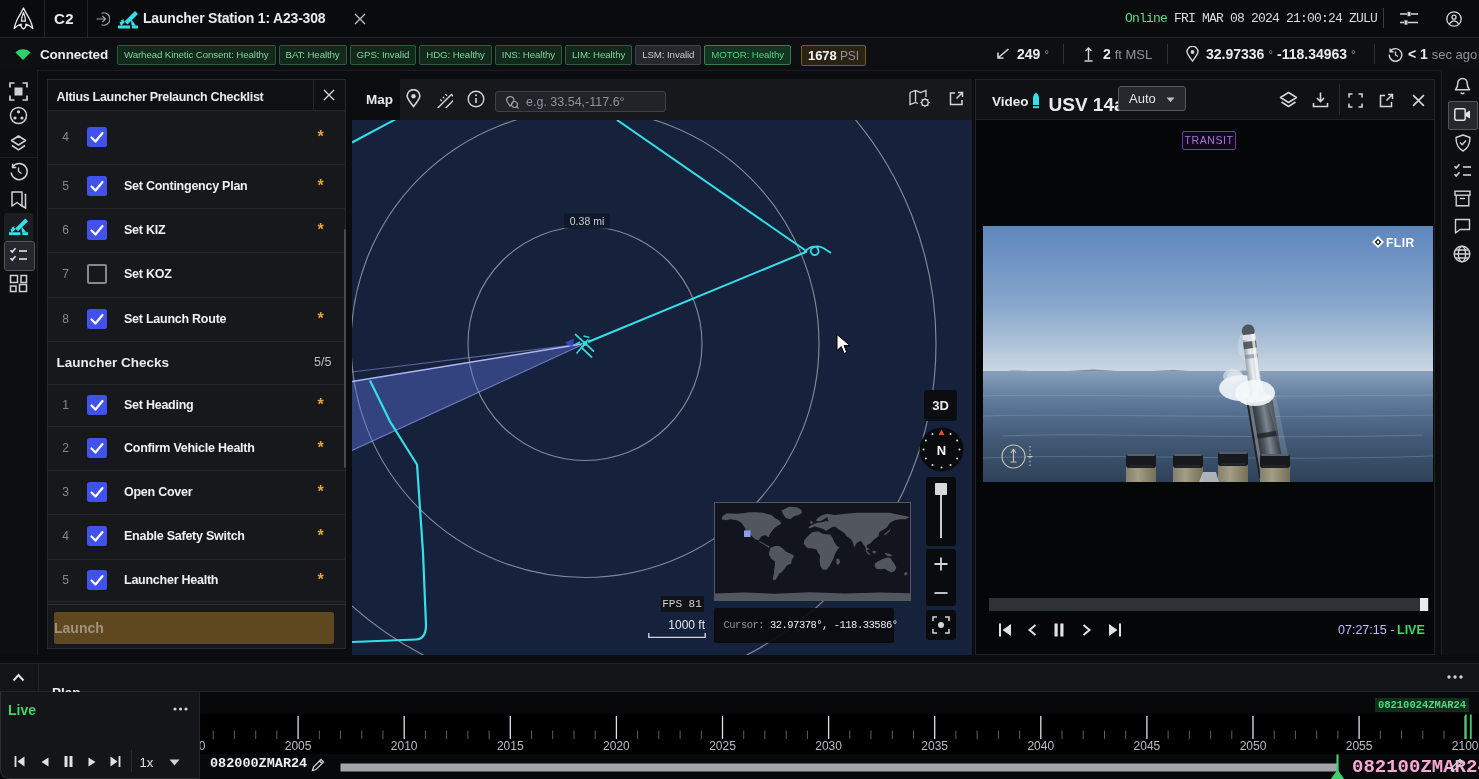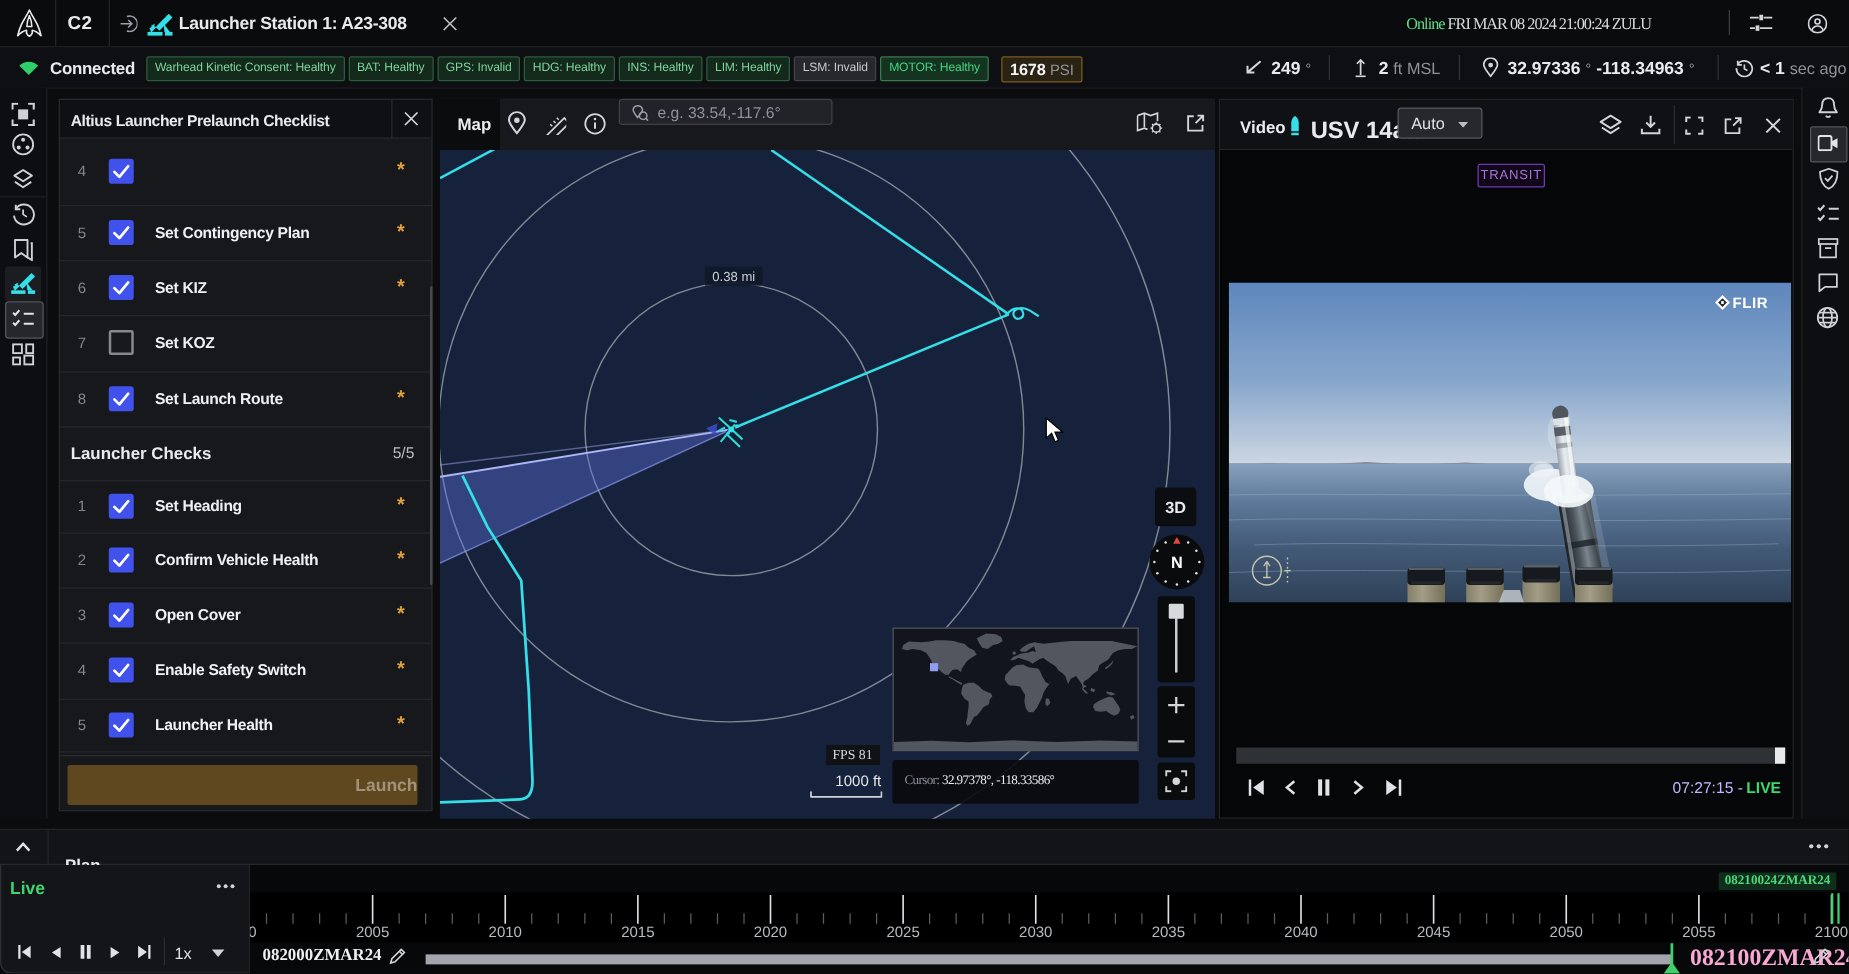--- a/index.html
+++ b/index.html
@@ -1,17 +1,17 @@
 <!DOCTYPE html>
 <html><head><meta charset="utf-8">
 <style>
 html,body{margin:0;padding:0}
 body{width:1479px;height:779px;background:#0b0c0e;font-family:"Liberation Sans",sans-serif;overflow:hidden;position:relative;color:#e8eaed;-webkit-font-smoothing:antialiased}
 .abs{position:absolute}
-.mono{font-family:Liberation Serif, serif}
+.mono{font-family:Liberation Mono, monospace}
 .b{font-weight:bold}
 .dim{color:#8d929a}
 svg{display:block}
 .pill{height:16px;line-height:16px;padding:1px 6px;border:1px solid #2d5c3c;background:#13291c;color:#7fd49a;font-size:9.7px;letter-spacing:-0.1px;border-radius:2px;margin-right:3px;white-space:nowrap}
 .sep-v{width:1px;background:#303237}
 .row-line{position:absolute;left:0;right:0;height:1px;background:#242629}
 .ck{position:absolute;width:20px;height:20px;border-radius:2.5px;background:#4152ec}
 .ckno{position:absolute;width:16px;height:16px;border-radius:2px;background:transparent;border:2.5px solid #85888f}
 .num{position:absolute;left:12px;width:14px;text-align:center;color:#83878e;font-size:12px}
 .lbl{position:absolute;left:77.5px;font-weight:bold;font-size:12.5px;color:#eef0f2;letter-spacing:-0.25px;white-space:nowrap}
@@ -287,42 +287,42 @@
 <div class="num" style="top:493.7px">5</div>
 <div class="ck" style="left:40px;top:490.7px">
       <svg width="20" height="20" viewBox="0 0 20 20">
         <path d="M4.5 10.5 L8.5 14.5 L15.5 6" stroke="#fff" stroke-width="2.2" fill="none" stroke-linecap="round" stroke-linejoin="round"></path>
       </svg>
     </div>
 <div class="lbl" style="top:493.7px">Launcher Health</div>
 <div class="ast" style="top:491.7px">*</div>
 <div class="row-line" style="top:521.9px"></div>
 <div class="row-line" style="top:525.2px;background:#2a2c31"></div>
-<div class="abs b" style="left:7.5px;top:532.5px;width:280px;height:32px;background:#5f471f;color:#a1937a;font-size:14px;text-align:right;line-height:32px;border-radius:2px">Launch</div>
+<div class="abs b" style="left:7.5px;top:532.5px;width:280px;height:32px;background:#5f471f;color:#a1937a;font-size:14px;text-align:left;line-height:32px;border-radius:2px">Launch</div>
 <div class="abs" style="left:297px;top:150px;width:2.5px;height:239px;background:#47494e;border-radius:2px"></div>
 </div>
 <div class="abs" style="left:352px;top:79px;width:620px;height:576px;background:#16223c">
 
   <div class="abs" style="left:0;top:0;width:620px;height:40.5px;background:#17181c">
     <div class="abs" style="left:0;top:0;width:47.5px;height:40.5px;background:#0b0c0e"></div>
     <div class="abs b" style="left:14px;top:13px;font-size:13.5px">Map</div>
     <svg class="abs" style="left:405px;top:10px;left:54px" width="15" height="19" viewBox="0 0 13 16">
         <path d="M6.5 15 C3 10.5 1 8 1 5.8 A5.5 5.5 0 0 1 12 5.8 C12 8 10 10.5 6.5 15 Z" fill="none" stroke="#d2d5d9" stroke-width="1.4"></path>
         <circle cx="6.5" cy="6" r="1.9" fill="#d2d5d9"></circle>
       </svg>
     <svg class="abs" style="left:83px;top:11px" width="18" height="18" viewBox="0 0 18 18">
       <rect x="-1.5" y="11" width="19" height="5.6" transform="rotate(-45 9 9)" fill="none" stroke="#d2d5d9" stroke-width="1.4"></rect>
       <path d="M5.2 9.4 L6.8 11 M7.8 6.8 L9.4 8.4 M10.4 4.2 L12 5.8" stroke="#d2d5d9" stroke-width="1.2" transform="rotate(0)"></path>
     </svg>
     <svg class="abs" style="left:115px;top:11px" width="18" height="18" viewBox="0 0 18 18">
       <circle cx="9" cy="9" r="7.8" fill="none" stroke="#d2d5d9" stroke-width="1.4"></circle>
       <path d="M9 8 L9 13" stroke="#d2d5d9" stroke-width="1.6"></path>
         <circle cx="9" cy="5.2" r="1" fill="#d2d5d9"></circle>
     </svg>
-    <div class="abs" style="left:143px;top:0;width:169px;height:19px;background:#212328;border:1px solid #3e4045;border-radius:3px">
+    <div class="abs" style="left:143px;top:12px;width:169px;height:19px;background:#212328;border:1px solid #3e4045;border-radius:3px">
       <svg class="abs" style="left:8px;top:3px" width="15" height="14" viewBox="0 0 15 14">
         <path d="M6 11 C3.8 8 2.5 6.3 2.5 4.8 A3.8 3.8 0 0 1 10 4.8 C10 6.3 8.6 8 6 11 Z" fill="none" stroke="#9aa0a6" stroke-width="1.2"></path>
         <circle cx="10.5" cy="9.5" r="3" fill="none" stroke="#9aa0a6" stroke-width="1.2"></circle>
           <path d="M12.6 11.6 L14.5 13.5" stroke="#9aa0a6" stroke-width="1.2"></path>
       </svg>
       <div class="abs" style="left:30px;top:3px;font-size:12.5px;color:#8d929a">e.g. 33.54,-117.6°</div>
     </div>
     <svg class="abs" style="left:557px;top:10px" width="23" height="20" viewBox="0 0 23 20">
       <path d="M1 3.5 L6.5 1.5 L11.5 3.5 L17 1.5 L17 8 M6.5 1.5 L6.5 12.5 M1 3.5 L1 15.5 L6.5 13.5 L9 14.5" fill="none" stroke="#d2d5d9" stroke-width="1.3"></path>
       <circle cx="16" cy="13.5" r="3.2" fill="none" stroke="#d2d5d9" stroke-width="1.3"></circle>
@@ -375,21 +375,21 @@
     <rect x="212" y="93.5" width="46" height="15" fill="#0e1827" fill-opacity="0.9"></rect>
     <text x="235" y="104.5" text-anchor="middle" font-size="10.5" fill="#c9cdd3" font-family="Liberation Sans,sans-serif">0.38 mi</text>
   </svg>
 
   <div class="abs mono" style="left:308.5px;top:517px;width:43px;height:16px;background:#101216;color:#d2d5d9;font-size:11px;line-height:16px;text-align:center">FPS 81</div>
   <div class="abs" style="left:313px;top:539px;width:40px;font-size:12px;color:#e4e6e9;text-align:right">1000 ft</div>
   <svg class="abs" style="left:296px;top:554px" width="58" height="6" viewBox="0 0 58 6">
       <path d="M0.8 0 L0.8 5 M57.2 0 L57.2 5 M0.8 4.4 L57.2 4.4" stroke="#cfd2d6" stroke-width="1.4" fill="none"></path>
     </svg>
 
-  <div class="abs" style="left:361.5px;top:528.5px;width:197px;height:35px;background:rgba(10,11,14,0.92);border-radius:2px">
+  <div class="abs" style="left:361.5px;top:528.5px;width:180px;height:35px;background:rgba(10,11,14,0.92);border-radius:2px">
     <div class="abs mono" style="left:10px;top:11px;font-size:10.5px;color:#8d929a;white-space:nowrap;letter-spacing:-0.5px">Cursor:<span style="color:#e8eaed;font-size:10.5px"> 32.97378°, -118.33586°</span></div>
   </div>
 
   <div class="abs" style="left:361.5px;top:423px;width:197px;height:99px;background:#12151d;border:1px solid #55585e;box-sizing:border-box">
     <svg class="abs" style="left:0;top:0" width="195" height="97" viewBox="0 0 195 97">
       <g fill="#51565f">
           <path d="M7.6 12.9 L12.0 10.2 L21.8 10.8 L28.3 10.2 L33.8 9.2 L40.8 9.2 L47.9 9.7 L53.4 11.3 L56.6 11.9 L59.9 15.1 L64.2 17.2 L66.4 20.5 L63.2 22.6 L59.9 24.8 L57.7 26.9 L56.1 29.6 L54.4 31.8 L53.9 34.5 L50.6 32.3 L46.8 32.9 L45.2 35.0 L43.6 37.2 L40.8 36.6 L38.1 34.5 L34.3 30.7 L31.0 28.0 L29.9 25.3 L28.3 22.6 L26.1 19.4 L21.8 17.2 L15.2 16.2 L10.9 17.2 L6.5 16.2 Z"></path>
           <path d="M43.6 37.7 L47.9 39.9 L51.7 42.0 L55.0 43.6 L53.9 44.7 L51.2 43.1 L47.9 41.0 L44.6 39.3 Z"></path>
           <path d="M66.4 7.5 L74.0 3.8 L81.7 4.3 L86.0 6.5 L87.1 9.7 L83.8 11.9 L79.5 12.9 L75.1 16.2 L70.8 15.1 L68.6 11.9 Z"></path>
           <path d="M55.5 44.7 L59.9 43.1 L64.2 43.1 L68.1 45.8 L70.8 48.5 L74.0 50.1 L77.9 51.7 L78.9 53.9 L76.8 56.6 L76.2 60.4 L71.9 62.5 L69.1 66.3 L66.4 69.5 L64.2 70.6 L62.6 73.8 L61.0 76.5 L58.8 77.6 L57.7 75.4 L58.8 71.1 L59.3 66.3 L59.9 62.0 L59.9 58.2 L56.6 56.0 L53.9 51.7 L54.4 48.5 Z"></path>

